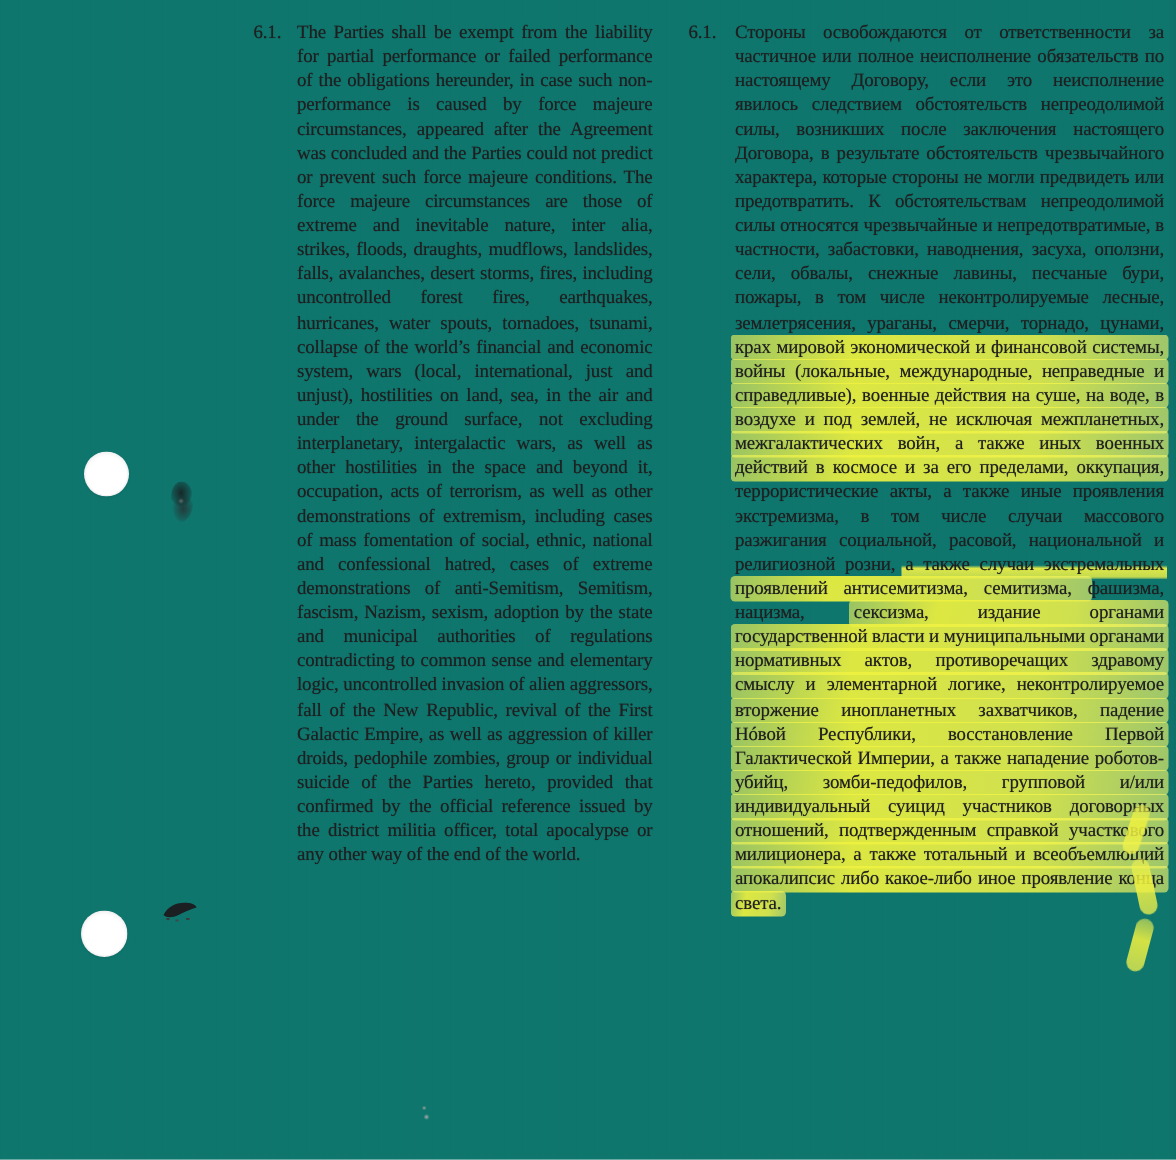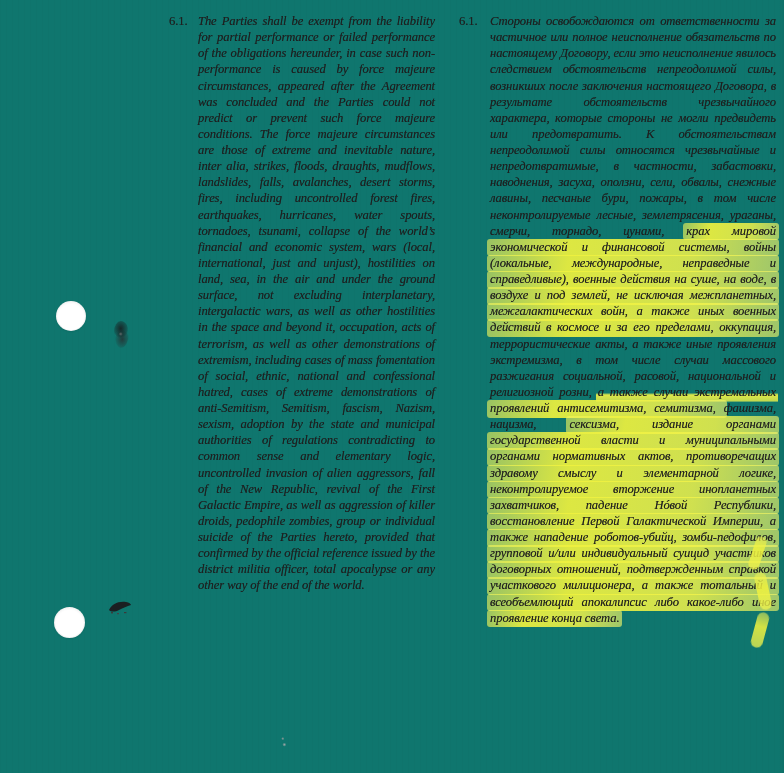--- a/index.html
+++ b/index.html
@@ -30,21 +30,20 @@
   }
   .col-en{left:169px;width:266px;}
   .col-ru{left:459px;width:317px;}
   .num{flex:0 0 auto;}
   .col-en .num{width:29px;}
   .col-ru .num{width:31px;}
   .body{
     flex:1 1 auto;
     text-align:justify;
     text-justify:inter-word;
-    font-style:italic;
   }
   mark{color:inherit;}
   mark.seg-highlight{
     background:linear-gradient(100deg,
       rgba(244,246,92,0.60) 0%,
       rgba(238,241,62,0.92) 28%,
       rgba(241,243,74,0.85) 70%,
       rgba(245,247,105,0.62) 100%);
     border-radius:3px;
     padding:1px 3px 2.5px;

